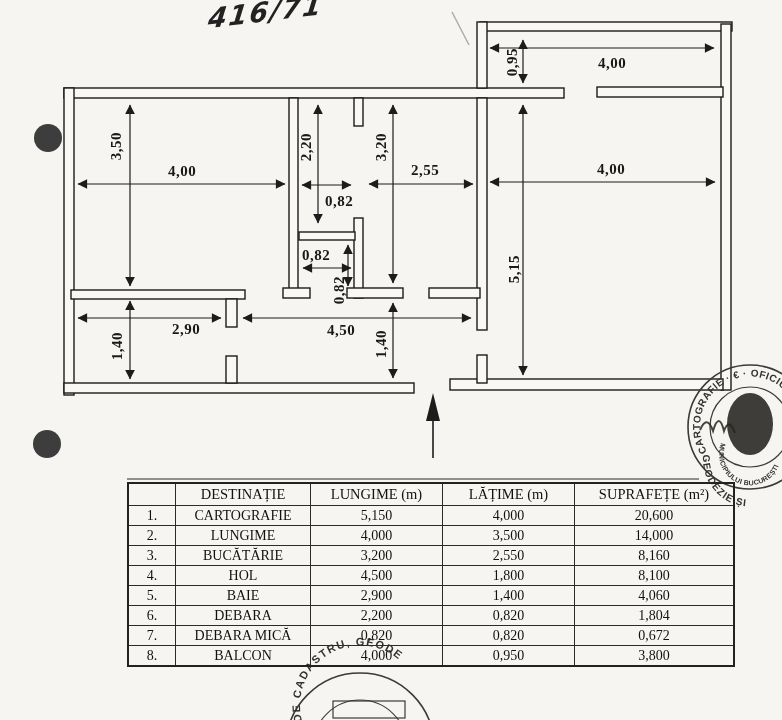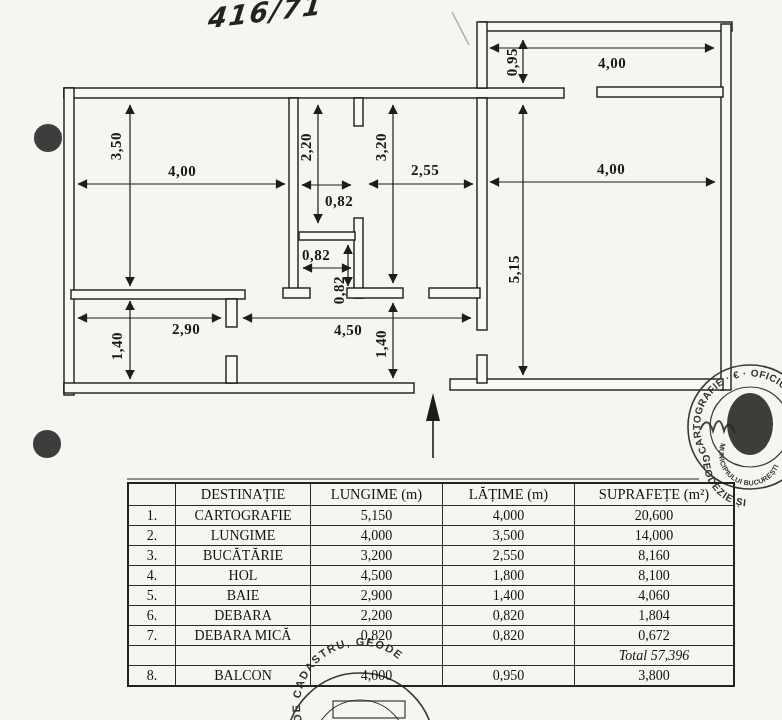--- a/index.html
+++ b/index.html
@@ -147,21 +147,21 @@
   <div class="dim" style="left:182px;top:171px">4,00</div>
   <div class="dim rot" style="left:306px;top:147px">2,20</div>
   <div class="dim rot" style="left:381px;top:147px">3,20</div>
   <div class="dim" style="left:425px;top:170px">2,55</div>
   <div class="dim" style="left:611px;top:169px">4,00</div>
   <div class="dim" style="left:339px;top:201px">0,82</div>
   <div class="dim" style="left:316px;top:255px">0,82</div>
   <div class="dim rot" style="left:339px;top:290px">0,82</div>
   <div class="dim rot" style="left:514px;top:269px">5,15</div>
   <div class="dim" style="left:186px;top:329px">2,90</div>
-  <div class="dim" style="left:348px;top:330px">4,50</div>
+  <div class="dim" style="left:341px;top:330px">4,50</div>
   <div class="dim rot" style="left:117px;top:346px">1,40</div>
   <div class="dim rot" style="left:381px;top:344px">1,40</div>
 
   <table class="areas">
     <thead>
       <tr>
         <th class="col-nr"></th>
         <th class="col-dest">DESTINAȚIE</th>
         <th class="col-lung">LUNGIME (m)</th>
         <th class="col-lat">LĂȚIME (m)</th>
@@ -212,27 +212,20 @@
         <td>1,804</td>
       </tr>
       <tr>
         <td>7.</td>
         <td class="dest">DEBARA MICĂ</td>
         <td>0,820</td>
         <td>0,820</td>
         <td>0,672</td>
       </tr>
       <tr>
-        <td></td>
-        <td class="dest"></td>
-        <td></td>
-        <td></td>
-        <td class="total-cell">Total 57,396</td>
-      </tr>
-      <tr>
         <td>8.</td>
         <td class="dest">BALCON</td>
         <td>4,000</td>
         <td>0,950</td>
         <td>3,800</td>
       </tr>
     </tbody>
   </table>
 
 

